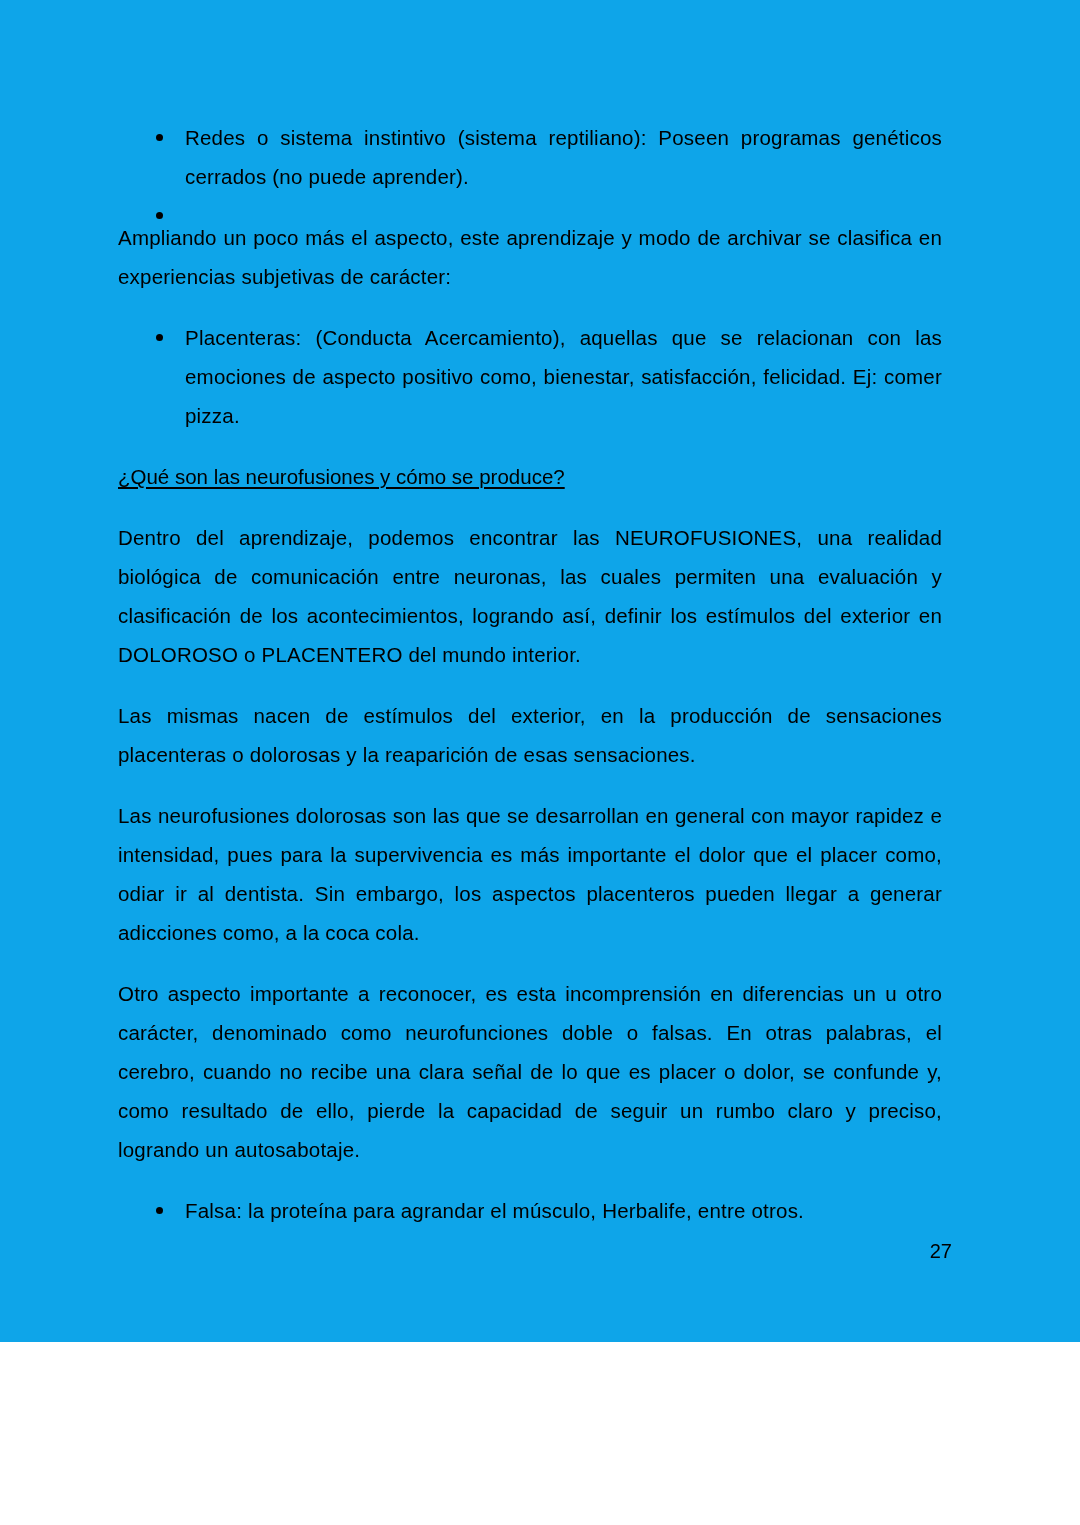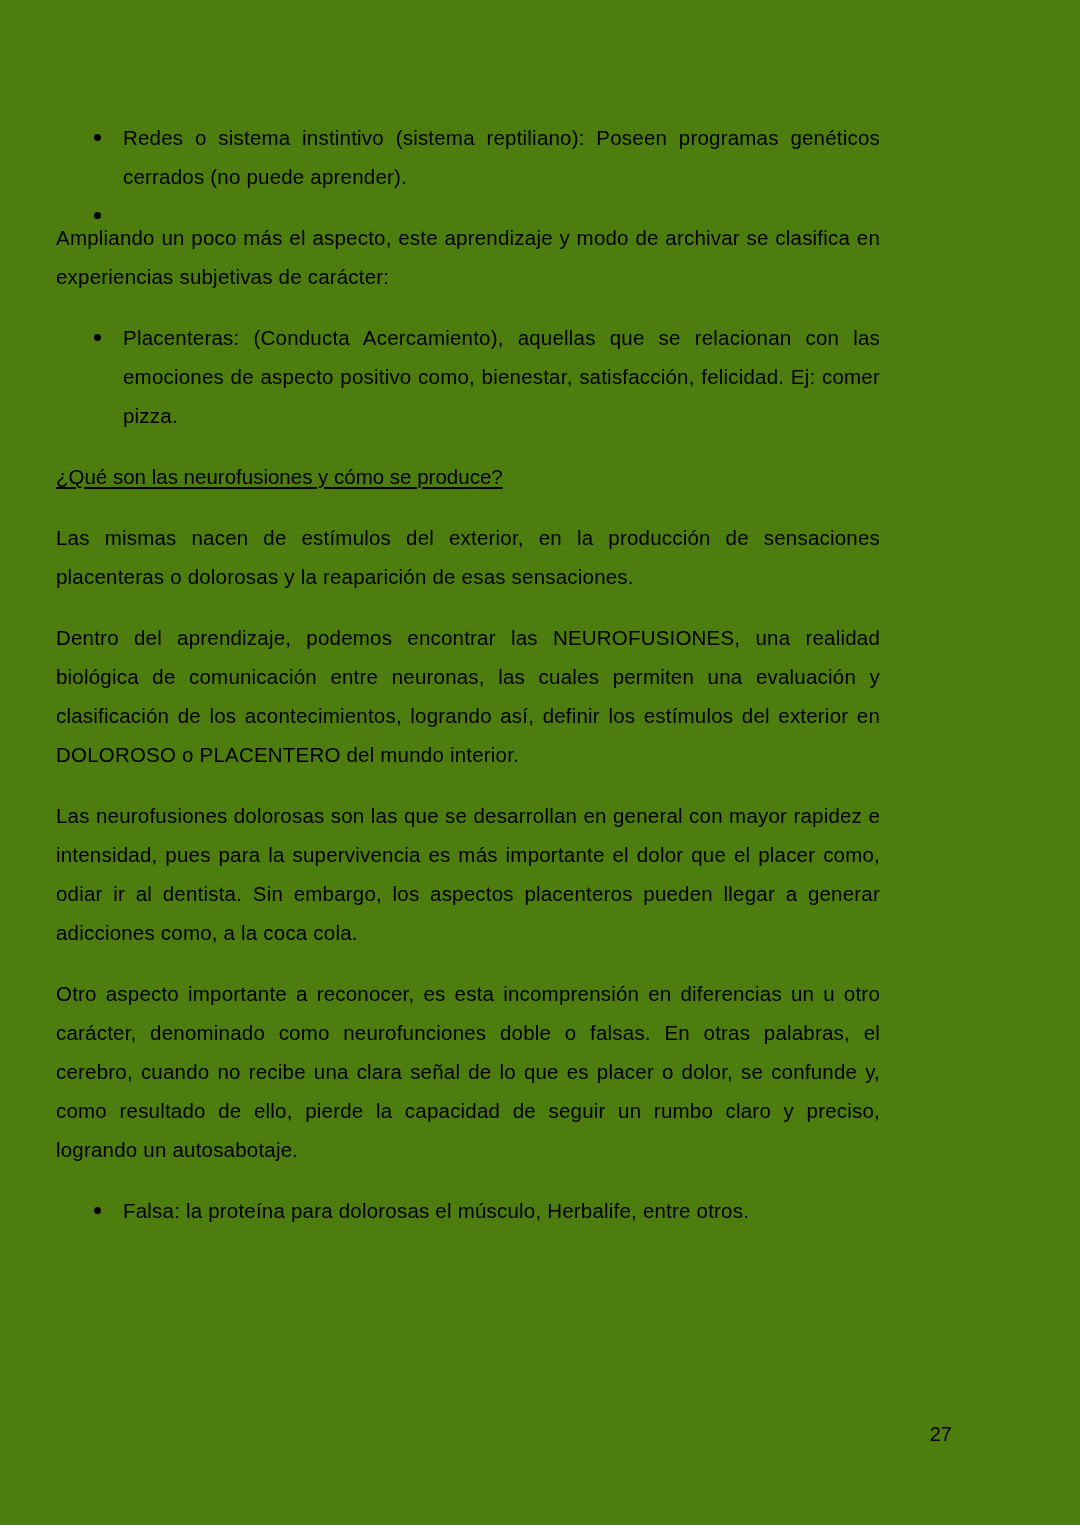--- a/index.html
+++ b/index.html
@@ -7,24 +7,24 @@
     padding: 0;
     background: #ffffff;
   }
   body {
     font-family: "Liberation Sans", sans-serif;
     color: #000000;
   }
   .page {
     position: relative;
     width: 1080px;
-    height: 1525px;
-    background: #4d7c0f;
+    height: 1342px;
+    background: #0ea5e9;
     box-sizing: border-box;
-    padding: 118px 128px 0 56px;
+    padding: 118px 128px 0 118px;
     overflow: hidden;
   }
   .content {
     width: 824px;
   }
   p.para {
     font-size: 20.5px;
     line-height: 39px;
     text-align: justify;
     text-justify: inter-word;
@@ -98,31 +98,31 @@
 
     <ul class="bullets">
       <li>
         <span class="dot"></span>
         <span>Placenteras: (Conducta Acercamiento), aquellas que se relacionan con las emociones de aspecto positivo como, bienestar, satisfacción, felicidad. Ej: comer pizza.</span>
       </li>
     </ul>
 
     <span class="heading-underline">¿Qué son las neurofusiones y cómo se produce?</span>
 
+    <p class="para">Dentro del aprendizaje, podemos encontrar las NEUROFUSIONES, una realidad biológica de comunicación entre neuronas, las cuales permiten una evaluación y clasificación de los acontecimientos, logrando así, definir los estímulos del exterior en DOLOROSO o PLACENTERO del mundo interior.</p>
+
     <p class="para">Las mismas nacen de estímulos del exterior, en la producción de sensaciones placenteras o dolorosas y la reaparición de esas sensaciones.</p>
-
-    <p class="para">Dentro del aprendizaje, podemos encontrar las NEUROFUSIONES, una realidad biológica de comunicación entre neuronas, las cuales permiten una evaluación y clasificación de los acontecimientos, logrando así, definir los estímulos del exterior en DOLOROSO o PLACENTERO del mundo interior.</p>
 
     <p class="para">Las neurofusiones dolorosas son las que se desarrollan en general con mayor rapidez e intensidad, pues para la supervivencia es más importante el dolor que el placer como, odiar ir al dentista. Sin embargo, los aspectos placenteros pueden llegar a generar adicciones como, a la coca cola.</p>
 
     <p class="para">Otro aspecto importante a reconocer, es esta incomprensión en diferencias un u otro carácter, denominado como neurofunciones doble o falsas. En otras palabras, el cerebro, cuando no recibe una clara señal de lo que es placer o dolor, se confunde y, como resultado de ello, pierde la capacidad de seguir un rumbo claro y preciso, logrando un autosabotaje.</p>
 
     <ul class="bullets last-list">
       <li>
         <span class="dot"></span>
-        <span>Falsa: la proteína para dolorosas el músculo, Herbalife, entre otros.</span>
+        <span>Falsa: la proteína para agrandar el músculo, Herbalife, entre otros.</span>
       </li>
     </ul>
 
   </div>
 
   <div class="page-number">27</div>
 </div>
 
 </body></html>

